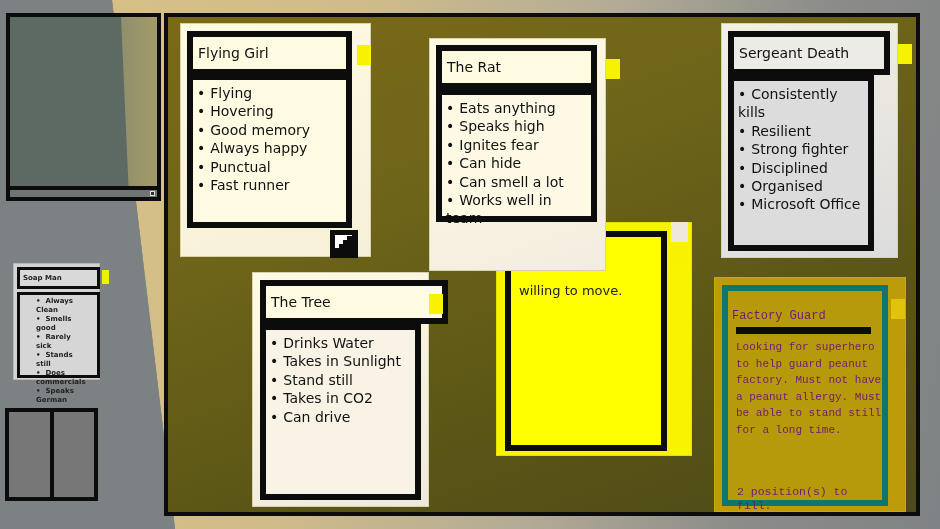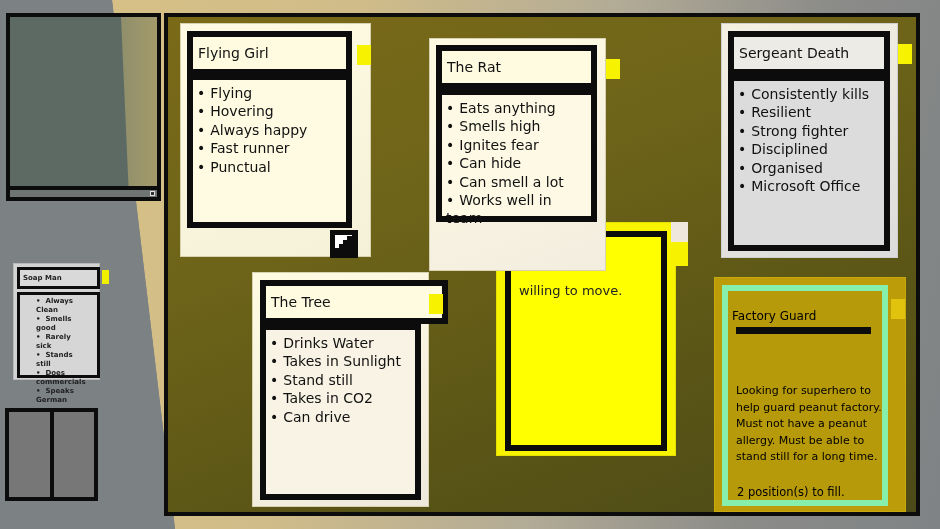--- a/index.html
+++ b/index.html
@@ -118,72 +118,73 @@
 <div class="mini-tab"></div>
 
 <div class="door">
   <div class="door-half"></div>
   <div class="door-split"></div>
   <div class="door-half"></div>
 </div>
 
 <div class="board"></div>
 
-<div class="card" style="left:496px; top:222px; width:180px; height:234px; background:#f8f400; border-color:#e5e000;">
+<div class="card" style="left:496px; top:222px; width:196px; height:234px; background:#f8f400; border-color:#e5e000;">
   <div style="position:absolute; left:8px; top:8px; width:162px; height:220px; border:6px solid #0c0c0c; background:#ffff00;">
     <div style="position:absolute; left:8px; top:46px; font-size:13px; color:#222; line-height:16px;">willing to move.</div>
   </div>
 </div>
 <div style="position:absolute; left:671px; top:222px; width:17px; height:20px; background:#efe7dc;"></div>
 <div style="position:absolute; left:671px; top:242px; width:17px; height:24px; background:#f7f300;"></div>
 
 <div class="card" style="left:180px; top:23px; width:191px; height:234px; background:linear-gradient(160deg,#fffbe2,#f5f0d8);">
   <div class="card-title" style="left:6px; top:7px; width:165px; height:36px; background:#fefbe0;">
     <span>Flying Girl</span>
   </div>
   <div class="card-body" style="left:6px; top:50px; width:165px; height:154px; background:#fefbe2;">
     <ul class="traits">
       <li>Flying</li>
       <li>Hovering</li>
+      <li>Good memory</li>
       <li>Always happy</li>
+      <li>Punctual</li>
       <li>Fast runner</li>
-      <li>Punctual</li>
     </ul>
   </div>
 </div>
 <div class="card-tab" style="left:357px; top:45px;"></div>
 <div class="resize-handle" style="left:330px; top:230px;">
   <svg viewBox="0 0 28 28">
       <polygon points="6,22 22,6 22,22" fill="#0c0c0c"></polygon>
       <polygon points="5,22 5,18 9,18 9,14 13,14 13,10 17,10 17,6 22,6 22,5 5,5" fill="#fff"></polygon>
     </svg>
 </div>
 
 <div class="card" style="left:429px; top:38px; width:177px; height:233px; background:linear-gradient(160deg,#fffbe2,#f3ede0);">
   <div class="card-title" style="left:6px; top:6px; width:161px; height:36px; background:#fefbe0;">
     <span>The Rat</span>
   </div>
   <div class="card-body" style="left:6px; top:50px; width:161px; height:133px; background:#fdf9e4;">
     <ul class="traits">
       <li>Eats anything</li>
-      <li>Smells high</li>
+      <li>Speaks high</li>
       <li>Ignites fear</li>
       <li>Can hide</li>
       <li>Can smell a lot</li>
       <li>Works well in team</li>
     </ul>
   </div>
 </div>
 <div class="card-tab" style="left:606px; top:59px;"></div>
 
 <div class="card" style="left:721px; top:23px; width:177px; height:235px; background:linear-gradient(160deg,#f4f0e2,#dcdcdc); border-color:#cfcfcf;">
   <div class="card-title" style="left:6px; top:7px; width:162px; height:36px; background:#ecebe6;">
     <span>Sergeant Death</span>
   </div>
-  <div class="card-body" style="left:6px; top:51px; width:162px; height:176px; background:#dcdcdc;">
+  <div class="card-body" style="left:6px; top:51px; width:146px; height:176px; background:#dcdcdc;">
     <ul class="traits">
       <li>Consistently kills</li>
       <li>Resilient</li>
       <li>Strong fighter</li>
       <li>Disciplined</li>
       <li>Organised</li>
       <li>Microsoft Office</li>
     </ul>
   </div>
 </div>
@@ -199,20 +200,20 @@
       <li>Takes in Sunlight</li>
       <li>Stand still</li>
       <li>Takes in CO2</li>
       <li>Can drive</li>
     </ul>
   </div>
 </div>
 <div class="card-tab" style="left:429px; top:294px;"></div>
 
 <div class="card" style="left:714px; top:277px; width:192px; height:235px; background:#bc9c08; border-color:#c9a80c;">
-  <div style="position:absolute; left:7px; top:7px; width:166px; height:221px; border:6px solid #86efac; background:#b79a0a; color:#000000;">
+  <div style="position:absolute; left:7px; top:7px; width:166px; height:221px; border:6px solid #0f766e; background:#b79a0a; color:#701a75;font-family:Liberation Mono, monospace;">
     <div style="position:absolute; left:4px; top:18px; font-size:12px; line-height:14px;">Factory Guard</div>
     <div style="position:absolute; left:8px; top:36px; width:135px; height:7px; background:#0c0c0c;"></div>
-    <div style="position:absolute; left:8px; top:48px; width:150px; font-size:11px; line-height:16.5px;margin-top:44px;">Looking for superhero to help guard peanut factory. Must not have a peanut allergy. Must be able to stand still for a long time.</div>
+    <div style="position:absolute; left:8px; top:48px; width:150px; font-size:11px; line-height:16.5px;">Looking for superhero to help guard peanut factory. Must not have a peanut allergy. Must be able to stand still for a long time.</div>
     <div style="position:absolute; left:9px; top:194px; font-size:11.5px; line-height:14px;">2 position(s) to fill.</div>
   </div>
 </div>
 <div class="card-tab" style="left:891px; top:299px; background:#e1c20c;"></div>
 
 </body></html>

